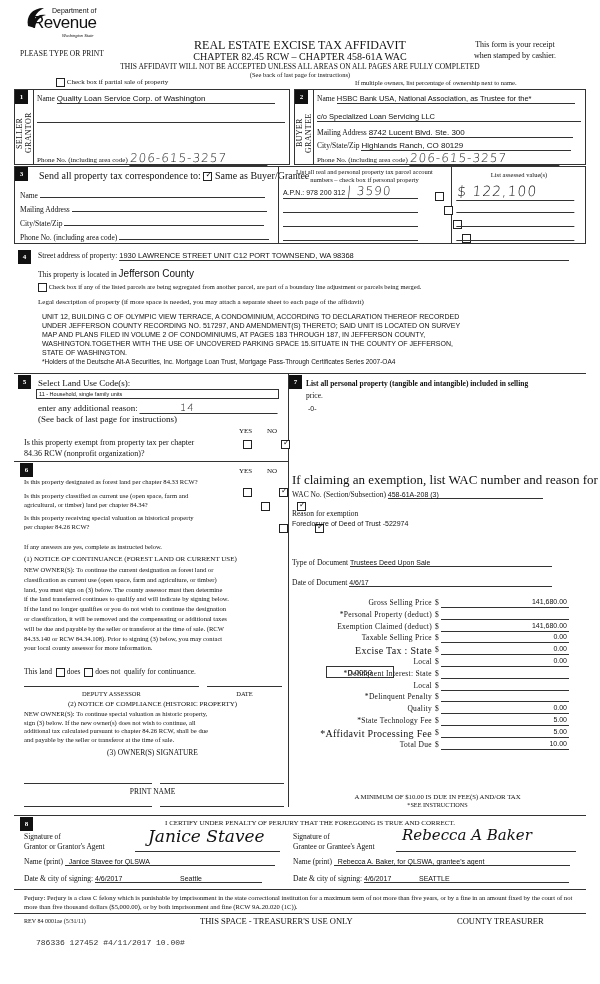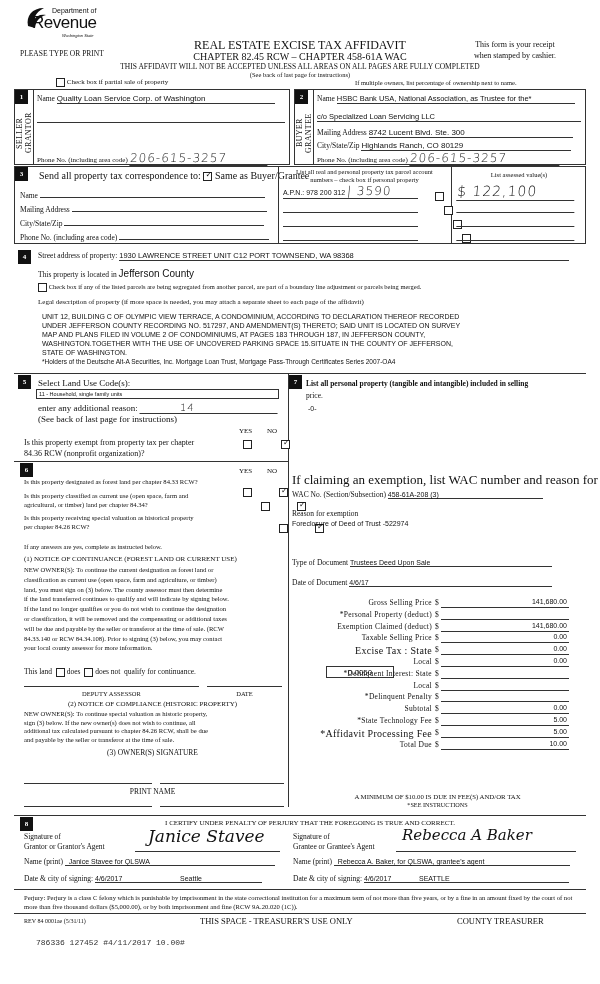--- a/index.html
+++ b/index.html
@@ -253,21 +253,21 @@
     <div class="row fill uline right" style="left: 441px; width: 128px; height: 10px; top: 657px; font-size: 7px; padding-right: 2px;">0.00</div>
     <div class="row right" style="left: 290px; width: 142px; top: 668.8px; font-size: 7.5px; letter-spacing: 0.3px;">*Delinquent Interest: State</div>
     <div class="row" style="left: 435px; top: 668.8px; font-size: 7.5px;">$</div>
     <div class="row fill uline right" style="left: 441px; width: 128px; height: 10px; top: 668.8px; font-size: 7px; padding-right: 2px;"></div>
     <div class="row right" style="left: 290px; width: 142px; top: 680.6px; font-size: 7.5px; letter-spacing: 0.3px;">Local</div>
     <div class="row" style="left: 435px; top: 680.6px; font-size: 7.5px;">$</div>
     <div class="row fill uline right" style="left: 441px; width: 128px; height: 10px; top: 680.6px; font-size: 7px; padding-right: 2px;"></div>
     <div class="row right" style="left: 290px; width: 142px; top: 692.4px; font-size: 7.5px; letter-spacing: 0.3px;">*Delinquent Penalty</div>
     <div class="row" style="left: 435px; top: 692.4px; font-size: 7.5px;">$</div>
     <div class="row fill uline right" style="left: 441px; width: 128px; height: 10px; top: 692.4px; font-size: 7px; padding-right: 2px;"></div>
-    <div class="row right" style="left: 290px; width: 142px; top: 704.2px; font-size: 7.5px; letter-spacing: 0.3px;">Subtotal</div>
+    <div class="row right" style="left: 290px; width: 142px; top: 704.2px; font-size: 7.5px; letter-spacing: 0.3px;">Quality</div>
     <div class="row" style="left: 435px; top: 704.2px; font-size: 7.5px;">$</div>
     <div class="row fill uline right" style="left: 441px; width: 128px; height: 10px; top: 704.2px; font-size: 7px; padding-right: 2px;">0.00</div>
     <div class="row right" style="left: 290px; width: 142px; top: 716px; font-size: 7.5px; letter-spacing: 0.3px;">*State Technology Fee</div>
     <div class="row" style="left: 435px; top: 716px; font-size: 7.5px;">$</div>
     <div class="row fill uline right" style="left: 441px; width: 128px; height: 10px; top: 716px; font-size: 7px; padding-right: 2px;">5.00</div>
     <div class="row right" style="left: 290px; width: 142px; top: 727.8px; font-size: 10px; letter-spacing: 0.3px;">*Affidavit Processing Fee</div>
     <div class="row" style="left: 435px; top: 727.8px; font-size: 7.5px;">$</div>
     <div class="row fill uline right" style="left: 441px; width: 128px; height: 10px; top: 727.8px; font-size: 7px; padding-right: 2px;">5.00</div>
     <div class="row right" style="left: 290px; width: 142px; top: 739.6px; font-size: 7.5px; letter-spacing: 0.3px;">Total Due</div>
     <div class="row" style="left: 435px; top: 739.6px; font-size: 7.5px;">$</div>

